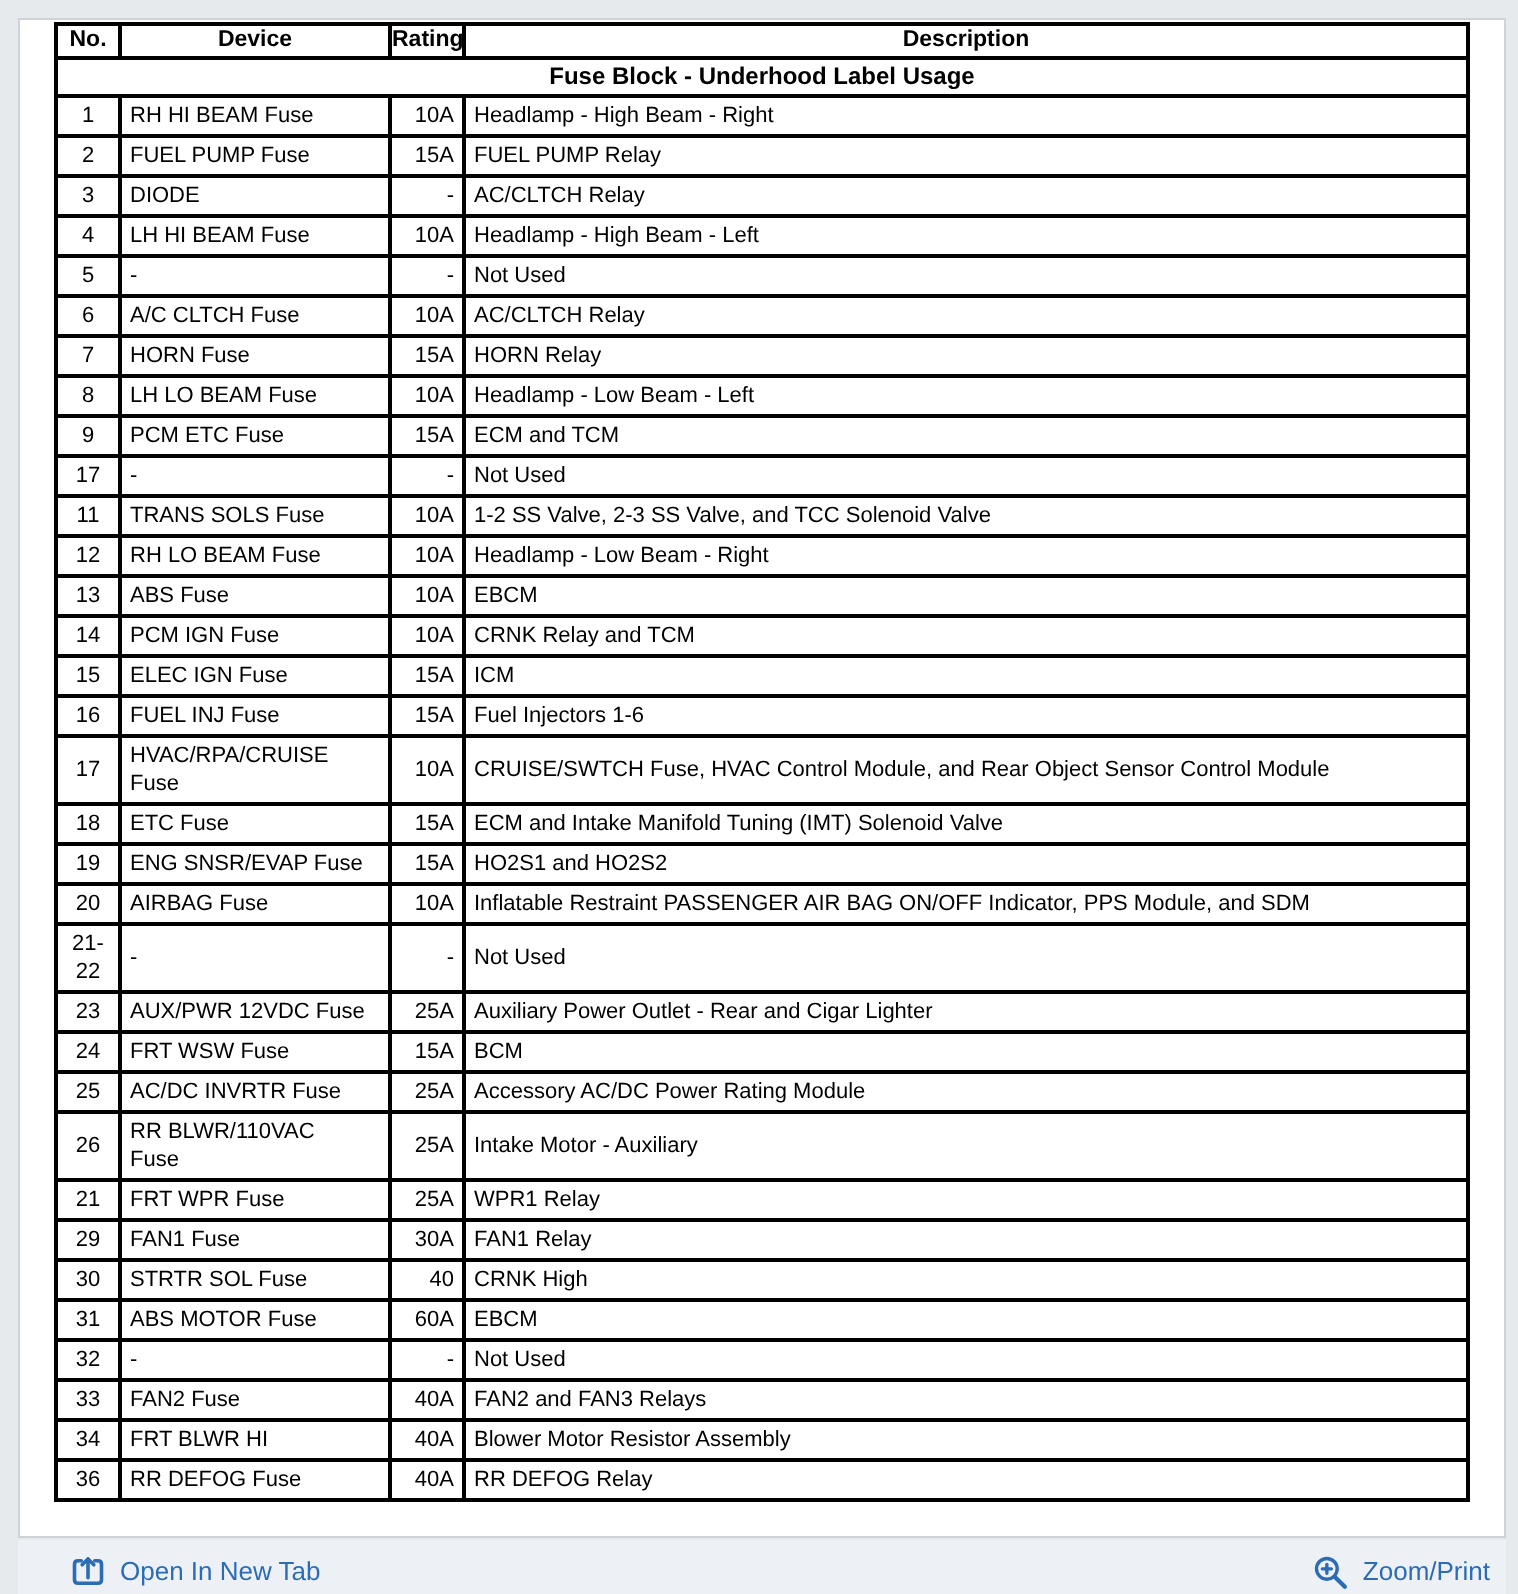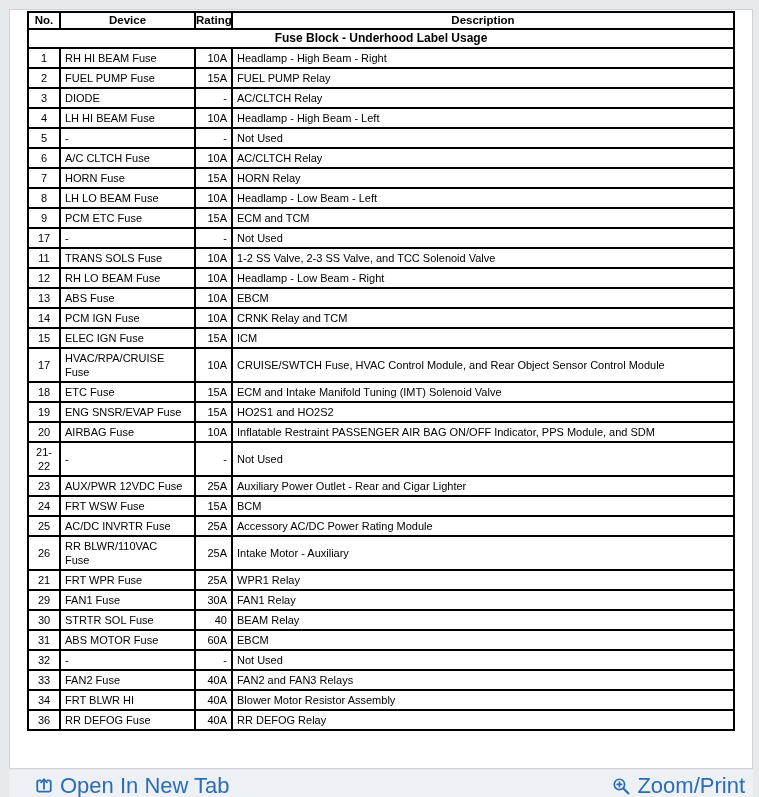--- a/index.html
+++ b/index.html
@@ -42,21 +42,21 @@
   .toolbar {
     position: absolute; left: 9px; top: 770px;
     width: 744px; height: 40px;
     background: #edf1f6;
     display: flex; justify-content: space-between; align-items: flex-start;
     padding: 5px 8px 0 26px;
   }
   .toolbar a.link {
     display: inline-flex; align-items: center; gap: 7px;
     color: var(--link-color); text-decoration: none;
-    font-size: 22px; line-height: 22px; cursor: pointer;
+    font-size: 13px; line-height: 22px; cursor: pointer;
   }
   .toolbar .ico { flex: 0 0 auto; display: block; }
 </style>
 </head>
 <body>
 
 <div class="panel">
   <table class="fuse-table">
     <colgroup>
       <col style="width:32px">
@@ -160,20 +160,26 @@
     <td class="c-rat">10A</td>
     <td class="c-desc">CRNK Relay and TCM</td>
   </tr>
         <tr>
     <td class="c-no">15</td>
     <td class="c-dev">ELEC IGN Fuse</td>
     <td class="c-rat">15A</td>
     <td class="c-desc">ICM</td>
   </tr>
         <tr>
+    <td class="c-no">16</td>
+    <td class="c-dev">FUEL INJ Fuse</td>
+    <td class="c-rat">15A</td>
+    <td class="c-desc">Fuel Injectors 1-6</td>
+  </tr>
+        <tr>
     <td class="c-no">17</td>
     <td class="c-dev">HVAC/RPA/CRUISE
 Fuse</td>
     <td class="c-rat">10A</td>
     <td class="c-desc">CRUISE/SWTCH Fuse, HVAC Control Module, and Rear Object Sensor Control Module</td>
   </tr>
         <tr>
     <td class="c-no">18</td>
     <td class="c-dev">ETC Fuse</td>
     <td class="c-rat">15A</td>
@@ -232,21 +238,21 @@
         <tr>
     <td class="c-no">29</td>
     <td class="c-dev">FAN1 Fuse</td>
     <td class="c-rat">30A</td>
     <td class="c-desc">FAN1 Relay</td>
   </tr>
         <tr>
     <td class="c-no">30</td>
     <td class="c-dev">STRTR SOL Fuse</td>
     <td class="c-rat">40</td>
-    <td class="c-desc">BEAM Relay</td>
+    <td class="c-desc">CRNK High</td>
   </tr>
         <tr>
     <td class="c-no">31</td>
     <td class="c-dev">ABS MOTOR Fuse</td>
     <td class="c-rat">60A</td>
     <td class="c-desc">EBCM</td>
   </tr>
         <tr>
     <td class="c-no">32</td>
     <td class="c-dev">-</td>

